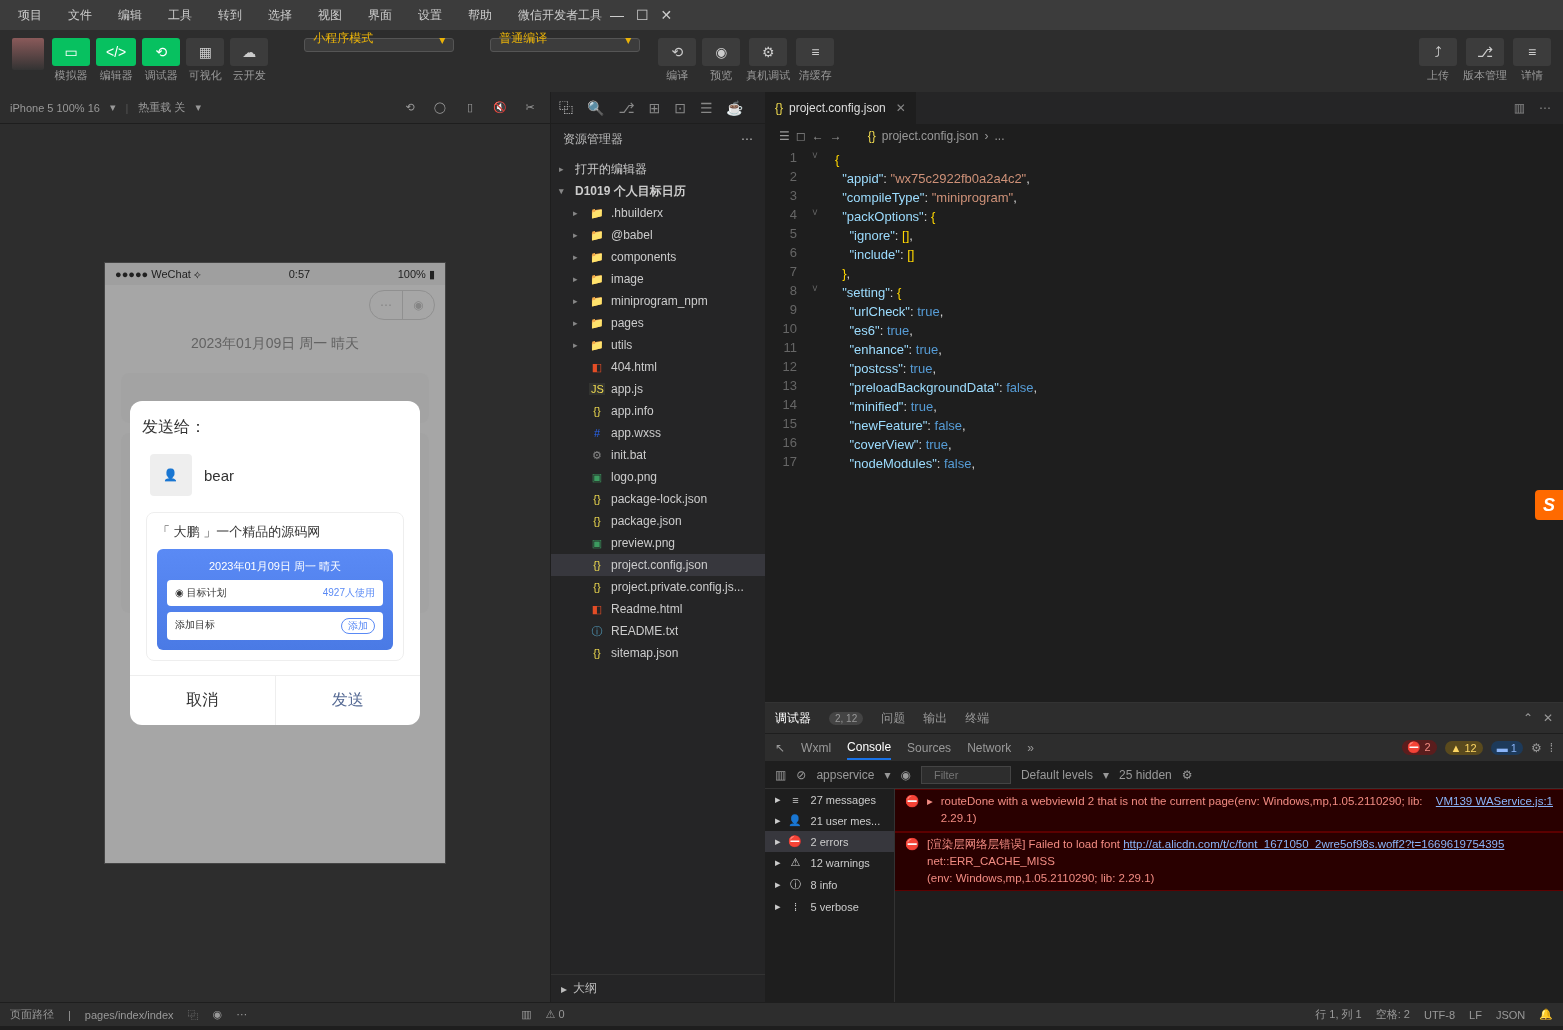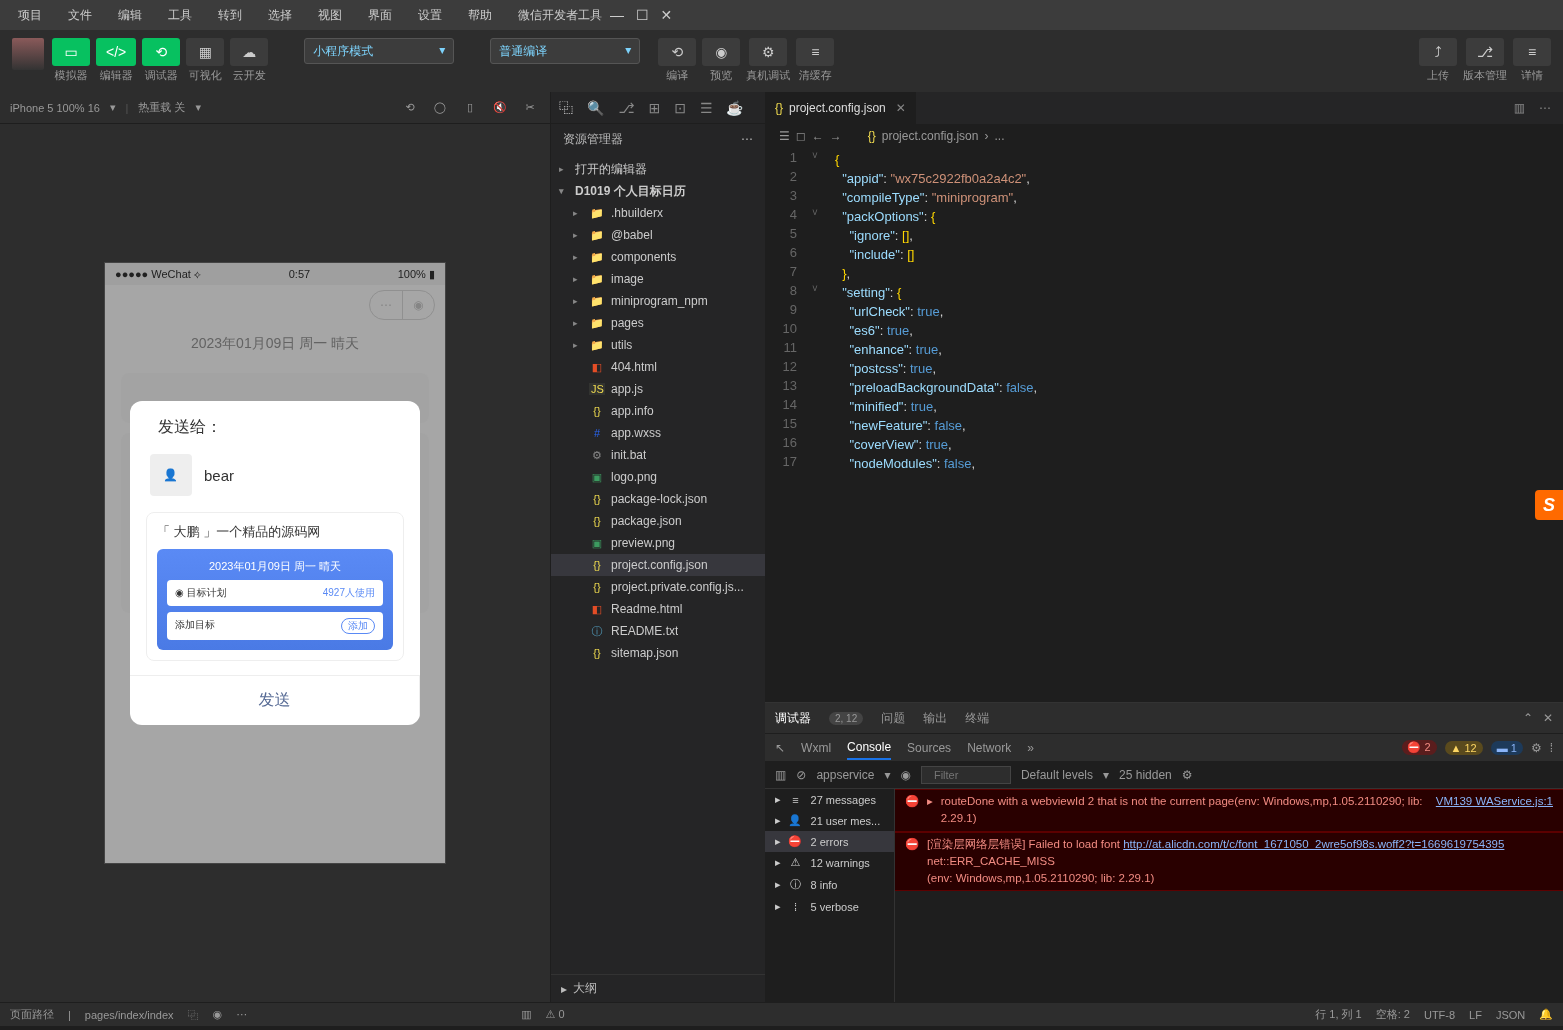--- a/index.html
+++ b/index.html
@@ -13,42 +13,42 @@
 .titlebar .win-controls { display: flex; gap: 12px; font-size: 14px; color: #ccc; }
 
 
 .toolbar { height: 62px; background: #2d2d2d; display: flex; align-items: flex-start; padding: 8px 12px; gap: 8px; }
 .avatar { width: 32px; height: 32px; background: linear-gradient(#8a5a5a, #333); border-radius: 2px; }
 .tb-group { display: flex; flex-direction: column; align-items: center; gap: 2px; }
 .tb-btn { padding: 5px 10px; border-radius: 3px; font-size: 14px; display: flex; align-items: center; justify-content: center; min-width: 38px; height: 28px; color: #ccc; background: #3c3c3c; }
 .tb-btn.green { background: #07c160; color: #fff; }
 .tb-btn.dark { background: #3c3c3c; }
 .tb-label { font-size: 11px; color: #999; }
-.tb-sel { background: #3c3c3c; border: 1px solid #555; padding: 4px 8px; color: #7dd3fc; border-radius: 3px; min-width: 150px; height: 26px; display: flex; justify-content: space-between; align-items: flex-start; }
+.tb-sel { background: #3c3c3c; border: 1px solid #555; padding: 4px 8px; color: #eab308; border-radius: 3px; min-width: 150px; height: 14px; display: flex; justify-content: space-between; align-items: flex-end; }
 .toolbar .spacer { flex: 1; }
 
 
 .main { display: flex; height: 910px; }
 
 
 .sim-pane { width: 550px; background: #2d2d2d; display: flex; flex-direction: column; }
 .sim-head { height: 32px; display: flex; align-items: center; padding: 0 10px; gap: 10px; color: #999; font-size: 11px; border-bottom: 1px solid #1e1e1e; }
 .sim-head .rspace { flex: 1; }
 .sim-head .icn { width: 20px; text-align: center; cursor: pointer; }
 .sim-body { flex: 1; display: flex; align-items: center; justify-content: center; background: #2d2d2d; position: relative; }
 .phone { width: 340px; height: 600px; background: #fff; border-radius: 0; position: relative; overflow: hidden; box-shadow: 0 0 0 1px #444; }
 .phone-status { height: 22px; background: #f4f4f4; display: flex; align-items: center; justify-content: space-between; padding: 4px 10px; font-size: 11px; color: #333; }
 .phone-nav { height: 40px; background: #fff; display: flex; align-items: center; justify-content: flex-end; padding: 0 10px; }
 .phone-pill { display: flex; border: 1px solid #ddd; border-radius: 16px; overflow: hidden; }
 .phone-pill div { width: 32px; height: 28px; display: flex; align-items: center; justify-content: center; }
 .phone-content { padding: 10px 20px; color: #555; font-size: 14px; }
 .plan-btn { margin: 20px auto; width: 180px; height: 36px; border-radius: 18px; background: #3b6fd8; color: #fff; display: flex; align-items: center; justify-content: center; font-size: 13px; }
 .modal-overlay { position: absolute; inset: 0; background: rgba(0,0,0,0.35); display: flex; align-items: center; justify-content: center; }
 .modal { width: 290px; background: #fff; border-radius: 12px; overflow: hidden; }
-.modal-h { padding: 16px 28px 8px; font-size: 16px; color: #333; font-weight: 500; }
+.modal-h { padding: 16px 12px 8px; font-size: 16px; color: #333; font-weight: 500; }
 .modal-user { display: flex; align-items: center; gap: 12px; padding: 8px 20px 16px; }
 .modal-user .av { width: 42px; height: 42px; background: #eee; border-radius: 4px; display: flex; align-items: center; justify-content: center; color: #ccc; }
 .modal-card { margin: 0 16px 14px; border: 1px solid #eee; border-radius: 8px; padding: 10px; }
 .modal-card .t { font-size: 13px; color: #333; margin-bottom: 8px; }
 .modal-preview { background: linear-gradient(#5a8af5,#4a7ae5); border-radius: 6px; padding: 10px; color: #fff; font-size: 11px; text-align: center; }
 .modal-preview .row { background: #fff; color: #333; border-radius: 4px; padding: 6px 8px; margin-top: 6px; display: flex; justify-content: space-between; font-size: 10px; }
 .modal-actions { display: flex; border-top: 1px solid #eee; }
 .modal-actions div { flex: 1; text-align: center; padding: 14px; font-size: 16px; }
 .modal-actions div:first-child { border-right: 1px solid #eee; color: #333; }
 .modal-actions div:last-child { color: #576b95; font-weight: 500; }
@@ -273,20 +273,21 @@
                     <span>◉ <span>目标计划</span></span>
                     <span style="color:#5a8af5">4927人使用</span>
                   </div>
                 <div class="row">
                     <span>添加目标</span>
                     <span style="color:#5a8af5;border:1px solid #5a8af5;border-radius:8px;padding:0 6px">添加</span>
                   </div>
               </div>
             </div>
             <div class="modal-actions">
+              <div>取消</div>
               <div>发送</div>
             </div>
           </div>
         </div>
       </div>
     </div>
   </div>
 
   <div class="explorer">
     <div class="exp-iconbar">

